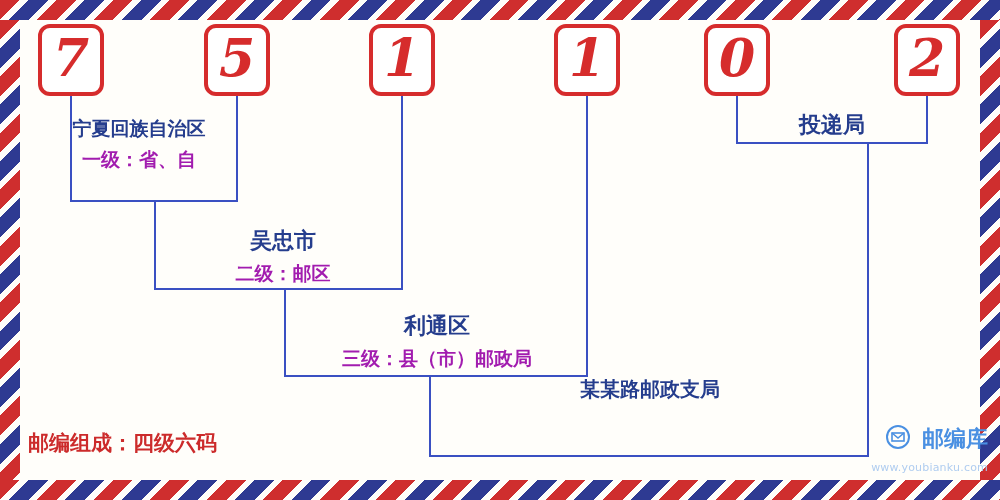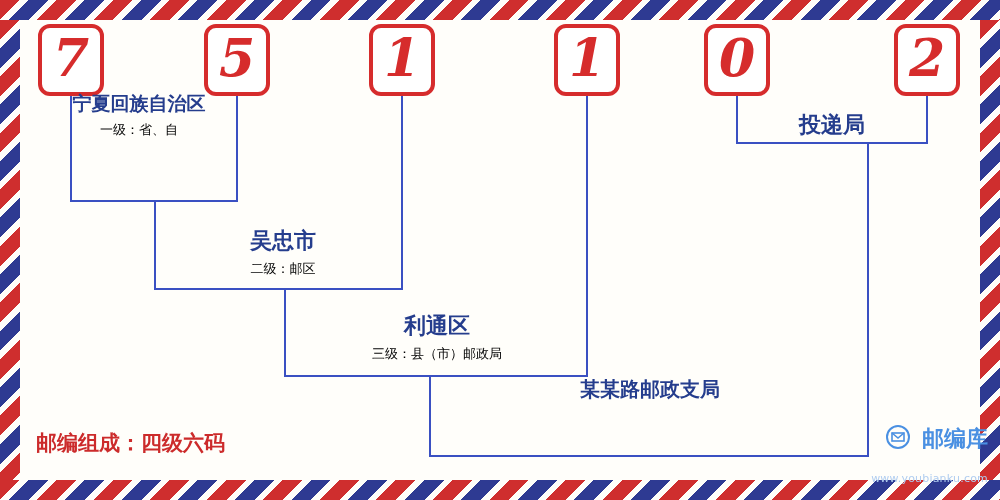--- a/index.html
+++ b/index.html
@@ -31,31 +31,31 @@
     font-size:52px; color:#d62c2c; line-height:1; transform:translateY(-2px);
   }
 
   
   .line { position:absolute; background:#3a50c2; }
 
   
   .label { position:absolute; text-align:center; }
   .label .name { color:#253d8d; font-weight:bold; font-size:20px; line-height:1.35; }
   .label .name.big { font-size:22px; }
-  .label .desc { color:#000000; font-size:13px; line-height:1.4; margin-top:4px; }
+  .label .desc { color:#a21caf; font-size:19px; line-height:1.4; margin-top:4px;font-weight:bold; }
 
   .footer-note {
-    position:absolute; left:36px; top:429px;
+    position:absolute; left:28px; top:429px;
     color:#cc2b2b; font-weight:bold; font-size:21px;
   }
 
   .brand { position:absolute; left:856px; top:424px; width:132px; text-align:right; }
   .brand .row { display:flex; align-items:flex-start; justify-content:flex-end; gap:11px; }
   .brand .name { color:#4a90e2; font-weight:bold; font-size:22px; }
-  .brand .url { color:#b0cdf0; font-size:11px; margin-top:18px; letter-spacing:0.2px; }
+  .brand .url { color:#b0cdf0; font-size:11px; margin-top:7px; letter-spacing:0.2px; }
   .brand svg { display:block; }
 </style>
 </head>
 <body>
 
 <div class="stage">
 
   <div class="strip top"></div>
   <div class="strip bottom"></div>
   <div class="strip left"></div>
@@ -93,21 +93,21 @@
   <div class="line" style="left:586px; top:96px;  width:2px;   height:281px"></div>
 
   <div class="line" style="left:429px; top:375px; width:2px;   height:82px"></div>
   <div class="line" style="left:429px; top:455px; width:440px; height:2px"></div>
   <div class="line" style="left:867px; top:142px; width:2px;   height:315px"></div>
 
   <div class="line" style="left:736px; top:96px;  width:2px;   height:48px"></div>
   <div class="line" style="left:736px; top:142px; width:192px; height:2px"></div>
   <div class="line" style="left:926px; top:96px;  width:2px;   height:48px"></div>
 
-  <div class="label" style="left:72px; top:91px; width:134px">
+  <div class="label" style="left:72px; top:116px; width:134px">
     <div class="name" style="font-size:19px">宁夏回族自治区</div>
     <div class="desc">一级：省、自</div>
   </div>
 
   <div class="label" style="left:286px; top:311px; width:302px">
     <div class="name big">利通区</div>
     <div class="desc">三级：县（市）邮政局</div>
   </div>
 
   <div class="label" style="left:158px; top:226px; width:250px">

